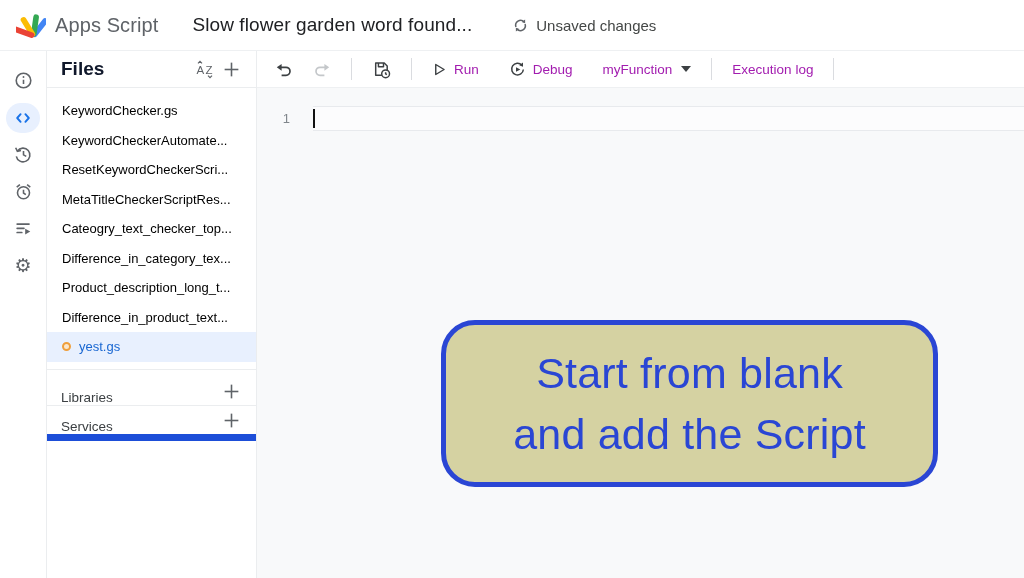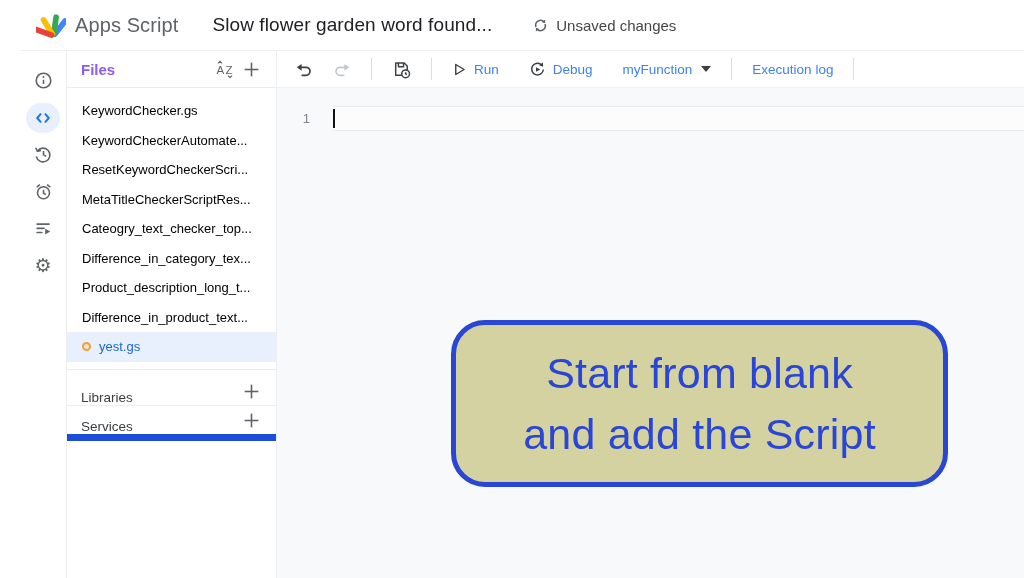--- a/index.html
+++ b/index.html
@@ -1,64 +1,64 @@
 <!DOCTYPE html>
 <html><head>
 <meta charset="utf-8">
 <style>
   * { margin:0; padding:0; box-sizing:border-box; }
   html,body { width:1024px; height:578px; overflow:hidden; }
   body { font-family:"Liberation Sans","DejaVu Sans",sans-serif; background:#fff; color:#3c4043; }
-  .app { position:relative; width:1024px; height:578px; background:#fff;padding-left:20px; }
+  .app { position:relative; width:1024px; height:578px; background:#fff; }
 
   
   .header { display:flex; align-items:center; height:51px; padding:0 16px; background:#fff; border-bottom:1px solid #eef0f2; }
   .logo-wrap { display:flex; align-items:center; gap:9px; cursor:pointer; }
   .app-name { font-size:20px; color:#5f6368; letter-spacing:.1px; }
   .proj-title { margin-left:34px; font-size:19px; color:#202124; letter-spacing:.1px; }
   .save-status { margin-left:40px; display:flex; align-items:center; gap:7px; font-size:15px; color:#444746;text-align:center; }
 
   
   .main { display:flex; height:527px; }
 
   .rail { width:47px; border-right:1px solid #ebedef; display:flex; flex-direction:column; align-items:center; padding-top:11px; background:#fff; flex:0 0 47px; }
   .rail-btn { width:47px; height:37px; display:flex; align-items:center; justify-content:center; cursor:pointer; }
   .rail-pill { width:34px; height:30px; border-radius:15px; background:#e8f0fe; display:flex; align-items:center; justify-content:center; }
   .gear-glyph { font-family:"DejaVu Sans",sans-serif; font-size:19px; color:#5f6368; line-height:1; }
 
   .files { width:210px; flex:0 0 210px; border-right:1px solid #ebedef; background:#fff; display:flex; flex-direction:column; }
   .files-header { height:37px; display:flex; align-items:center; padding:0 12px 0 14px; border-bottom:1px solid #ebedef; }
-  .files-title { font-size:15px; font-weight:bold; color:#8b5cf6; flex:1; }
+  .files-title { font-size:19px; font-weight:bold; color:#0f172a; flex:1; }
   .files-header .hicon { display:flex; align-items:center; justify-content:center; width:26px; height:26px; cursor:pointer; }
   .file-list { padding-top:8px; }
   .file-row { height:29.5px; display:flex; align-items:center; padding-left:15px; font-size:13px; color:#000000; cursor:pointer; white-space:nowrap; }
   .file-row .dot { display:none; width:9px; height:9px; border-radius:50%; border:2px solid #ef9f3c; background:#fbe7cb; margin-right:8px; flex:0 0 auto; }
   .file-row.modified .dot { display:inline-block; }
   .file-row.selected { background:#e8f0fe; color:#1967d2; }
   .section-spacer { height:7px; }
   .section-row { height:36px; display:flex; align-items:flex-end; padding:0 12px 0 14px; border-top:1px solid #ebedef; }
   .section-row:last-of-type { border-bottom:7px solid #1d4ed8; }
   .section-label { flex:1; font-size:13.5px; color:#3c4043; }
   .plus-btn { width:26px; height:26px; display:flex; align-items:center; justify-content:center; cursor:pointer; }
 
   .editor-col { flex:1; display:flex; flex-direction:column; min-width:0; }
   .toolbar { height:37px; background:#fff; display:flex; align-items:center; padding-left:10px; gap:4px; border-bottom:1px solid #eef0f2; }
-  .tbtn { display:flex; align-items:center; gap:7px; padding:5px 8px; font-size:13.5px; color:#3b82f6; cursor:pointer; border-radius:4px; white-space:nowrap; }
+  .tbtn { display:flex; align-items:center; gap:7px; padding:5px 8px; font-size:13.5px; color:#a21caf; cursor:pointer; border-radius:4px; white-space:nowrap; }
   .tbtn.disabled { cursor:default; }
   .tdivider { width:1px; height:22px; background:#dadce0; margin:0 8px; }
   .caret-down { width:0; height:0; border-left:5px solid transparent; border-right:5px solid transparent; border-top:6px solid #3c4043; margin-left:2px; }
 
   .editor { flex:1; background:#f8f9fa; position:relative; }
   .cur-line { position:absolute; top:18px; left:0; right:0; height:25px; display:flex; }
   .gutter { width:56px; flex:0 0 56px; display:flex; align-items:center; justify-content:flex-end; padding-right:23px; font-size:13px; color:#80868b; }
   .line-content { flex:1; background:#fcfcfd; border-top:1px solid #e8eaed; border-bottom:1px solid #e8eaed; display:flex; align-items:center; }
   .cursor-bar { width:2px; height:19px; background:#111; }
 
   
-  .callout { position:absolute; left:451px; top:320px; width:497px; height:167px; background:#d5d2a2; border:5px solid #2a46d4; border-radius:34px; display:flex; flex-direction:column; align-items:center; justify-content:center; text-align:center; }
+  .callout { position:absolute; left:441px; top:320px; width:497px; height:167px; background:#d5d2a2; border:5px solid #2a46d4; border-radius:34px; display:flex; flex-direction:column; align-items:center; justify-content:center; text-align:center; }
   .callout div { font-size:43px; line-height:61px; font-weight:500; color:#2a46d4; letter-spacing:.2px; }
 
   svg { display:block; }
 </style>
 </head>
 <body>
 
 <div class="app">
 
   <div class="header">

